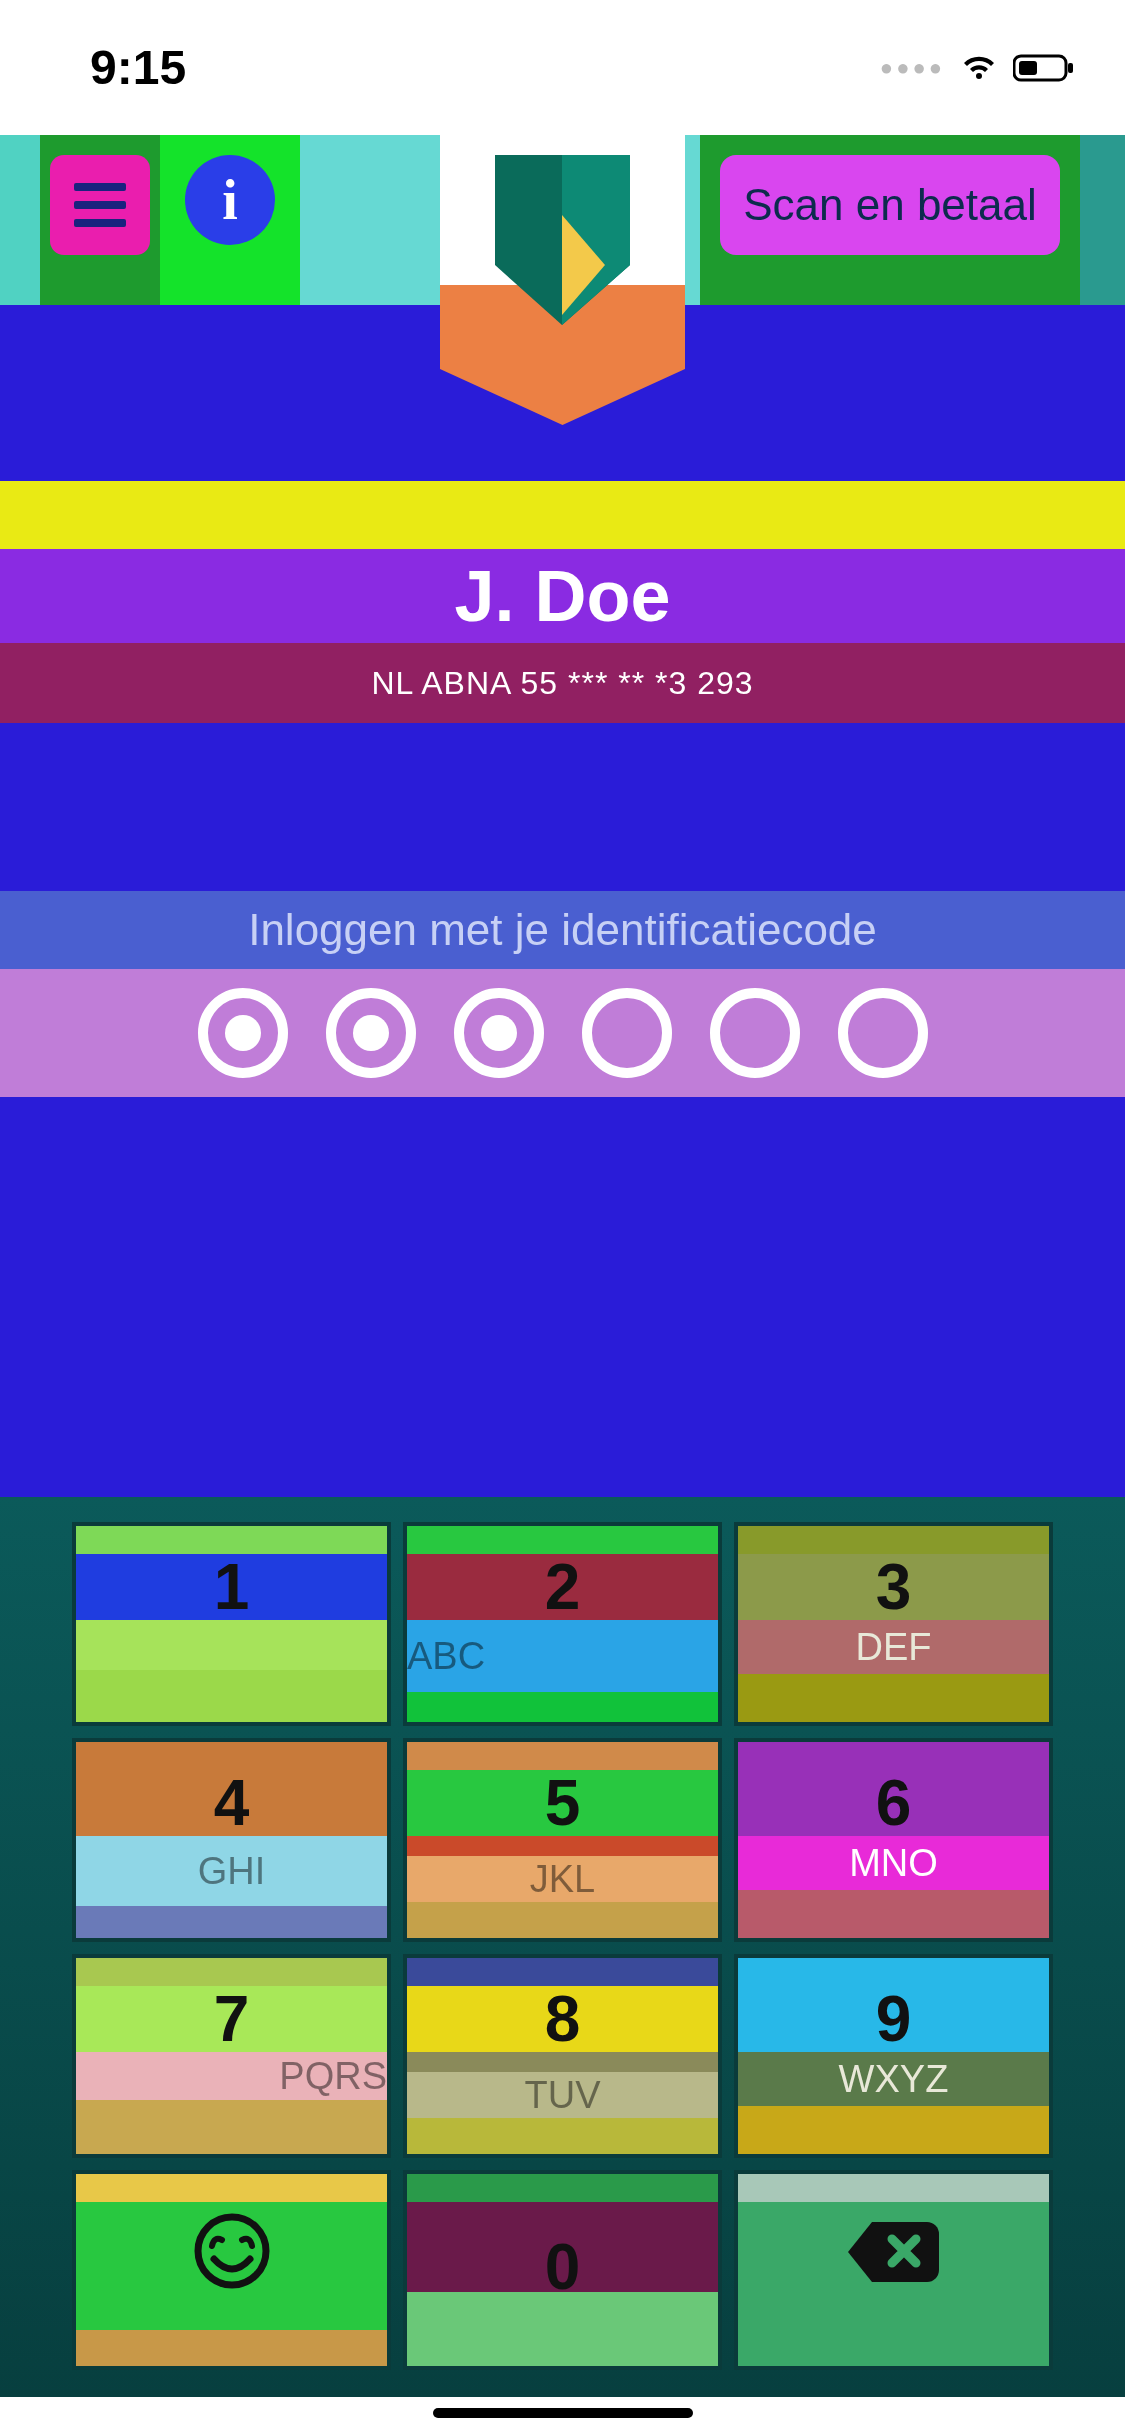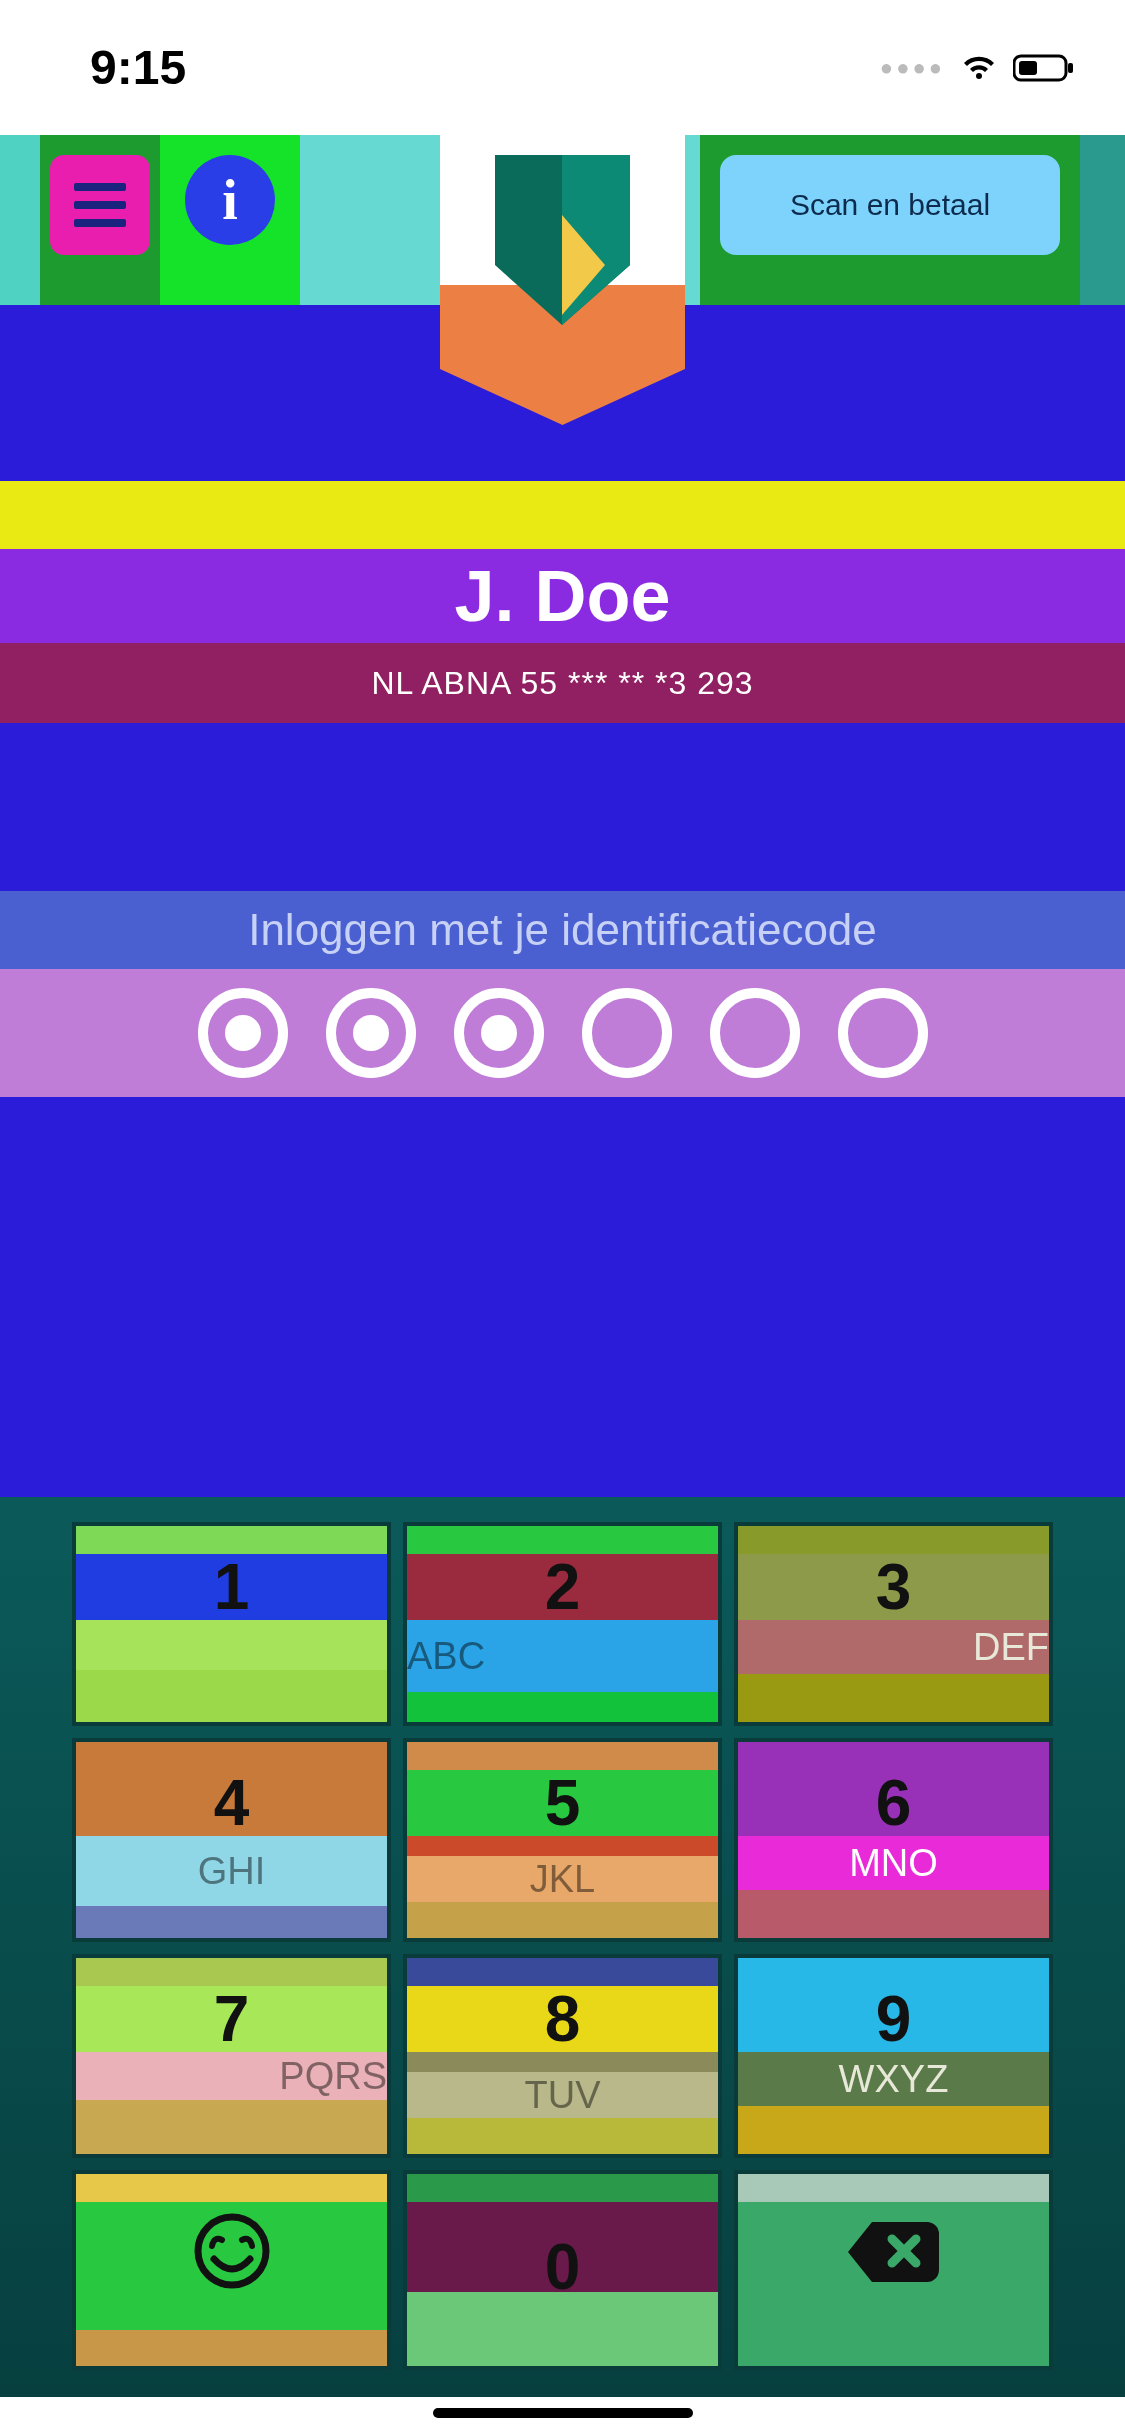--- a/index.html
+++ b/index.html
@@ -14,21 +14,21 @@
   
   .section-topbar { height: 170px; display: flex; }
   .tb-cyan-l { width: 40px; background: #50d2c2; }
   .tb-burger-wrap { width: 120px; background: #1e9b2e; display: flex; align-items: flex-start; justify-content: center; padding-top: 20px; }
   .tb-burger { width: 100px; height: 100px; background: #ea1eae; border-radius: 14px; display: flex; flex-direction: column; align-items: center; justify-content: center; gap: 10px; }
   .tb-burger div { width: 52px; height: 8px; background: #1a237e; border-radius: 2px; }
   .tb-info-wrap { width: 140px; background: #14e32a; display: flex; align-items: flex-start; justify-content: center; padding-top: 20px; }
   .tb-info { width: 90px; height: 90px; background: #2a3ee8; border-radius: 50%; display: flex; align-items: center; justify-content: center; color: #fff; font-family: Georgia, 'Times New Roman', serif; font-weight: bold; font-size: 56px; }
   .tb-cyan-mid { flex: 1; background: #66d9d3; }
   .tb-scan-wrap { width: 380px; background: #1e9b2e; display: flex; align-items: flex-start; justify-content: center; padding-top: 20px; }
-  .tb-scan { width: 340px; height: 100px; background: #7dd3fc; border-radius: 16px; display: flex; align-items: center; justify-content: center; color: #0d2b4d; font-size: 30px; font-weight: 500; }
+  .tb-scan { width: 340px; height: 100px; background: #d946ef; border-radius: 16px; display: flex; align-items: center; justify-content: center; color: #0d2b4d; font-size: 44px; font-weight: 500; }
   .tb-teal-r { width: 45px; background: #2a9a8f; }
 
   
   .logo-wrap { position: absolute; top: 135px; left: 440px; width: 245px; height: 290px; z-index: 10; }
   .logo-white { width: 100%; height: 200px; background: #fff; position: absolute; top: 0; }
   .logo-orange-box { position: absolute; top: 150px; left: 0; right: 0; height: 140px; background: #ec8044; z-index: 1; clip-path: polygon(0 0, 100% 0, 100% 60%, 50% 100%, 0 60%); }
   .logo-shield { position: absolute; top: 20px; left: 55px; width: 135px; height: 170px; z-index: 5; }
 
   
   .blue-band-top { height: 176px; background: #2a1cd8; }
@@ -48,21 +48,21 @@
   .key-row { display: flex; gap: 12px; margin-bottom: 12px; }
   .key { flex: 1; height: 204px; position: relative; overflow: hidden; border: 4px solid #0a3b3b; display: flex; flex-direction: column; }
   .key-row.bottom .key { height: 200px; }
   .seg { width: 100%; }
   .key .num { font-size: 64px; font-weight: 800; color: #111; text-align: center; }
   .key .sub { font-size: 38px; font-weight: 500; text-align: center; color: rgba(0,0,0,0.45); }
 
   
   .k1 .s1{height:28px;background:#7ed957}.k1 .s2{height:66px;background:#1f3de0;display:flex;align-items:center;justify-content:center}.k1 .s3{height:50px;background:#a6e35a}.k1 .s4{flex:1;background:#9bd94a}
   .k2 .s1{height:28px;background:#28c840}.k2 .s2{height:66px;background:#9a2b3f;display:flex;align-items:center;justify-content:center}.k2 .s3{height:72px;background:#2aa4e6;display:flex;align-items:center;justify-content:flex-start}.k2 .s4{flex:1;background:#11c23a}
-  .k3 .s1{height:28px;background:#889a2a}.k3 .s2{height:66px;background:#8c9a4a;display:flex;align-items:center;justify-content:center}.k3 .s3{height:54px;background:#b06a6a;display:flex;align-items:center;justify-content:flex-end}.k3 .s4{flex:1;background:#9a9a12}
+  .k3 .s1{height:28px;background:#889a2a}.k3 .s2{height:66px;background:#8c9a4a;display:flex;align-items:center;justify-content:center}.k3 .s3{height:54px;background:#b06a6a;display:flex;align-items:center;justify-content:center}.k3 .s4{flex:1;background:#9a9a12}
   .k4 .s1{height:28px;background:#c87a3a}.k4 .s2{height:66px;background:#c87a3a;display:flex;align-items:center;justify-content:center}.k4 .s3{height:70px;background:#8fd6e6;display:flex;align-items:center;justify-content:center}.k4 .s4{flex:1;background:#6a7ab8}
   .k5 .s1{height:28px;background:#d08a4a}.k5 .s2{height:66px;background:#28c840;display:flex;align-items:center;justify-content:center}.k5 .s3{height:20px;background:#ca4a2a}.k5 .s4{height:46px;background:#e8a86a;display:flex;align-items:center;justify-content:center}.k5 .s5{flex:1;background:#c5a14a}
   .k6 .s1{height:28px;background:#9830b8}.k6 .s2{height:66px;background:#9830b8;display:flex;align-items:center;justify-content:center}.k6 .s3{height:54px;background:#e82ad8;display:flex;align-items:center;justify-content:center}.k6 .s4{flex:1;background:#b85a6a}
   .k7 .s1{height:28px;background:#a8c850}.k7 .s2{height:66px;background:#a8e858;display:flex;align-items:center;justify-content:center}.k7 .s3{height:48px;background:#eab2b8;display:flex;align-items:center;justify-content:flex-end}.k7 .s4{flex:1;background:#c8a850}
   .k8 .s1{height:28px;background:#3a4a9a}.k8 .s2{height:66px;background:#e8d818;display:flex;align-items:center;justify-content:center}.k8 .s3{height:20px;background:#8a8a5a}.k8 .s4{height:46px;background:#b8b88a;display:flex;align-items:center;justify-content:center}.k8 .s5{flex:1;background:#b8b83a}
   .k9 .s1{height:28px;background:#28b8e8}.k9 .s2{height:66px;background:#28b8e8;display:flex;align-items:center;justify-content:center}.k9 .s3{height:54px;background:#5a7a4a;display:flex;align-items:center;justify-content:center}.k9 .s4{flex:1;background:#c8a818}
   .kface .s1{height:28px;background:#e8c848}.kface .s2{height:98px;background:#28c840;display:flex;align-items:center;justify-content:center}.kface .s3{height:30px;background:#28c840}.kface .s4{flex:1;background:#c89848}
   .k0 .s1{height:28px;background:#2a9a4a}.k0 .s2{height:40px;background:#6a1a4a}.k0 .s2b{height:50px;background:#6a1a4a;display:flex;align-items:center;justify-content:center}.k0 .s3{flex:1;background:#6ac878}
   .kback .s1{height:28px;background:#a8c8b8}.kback .s2{height:100px;background:#3aa868;display:flex;align-items:center;justify-content:center}.kback .s3{flex:1;background:#3aa868}
 

